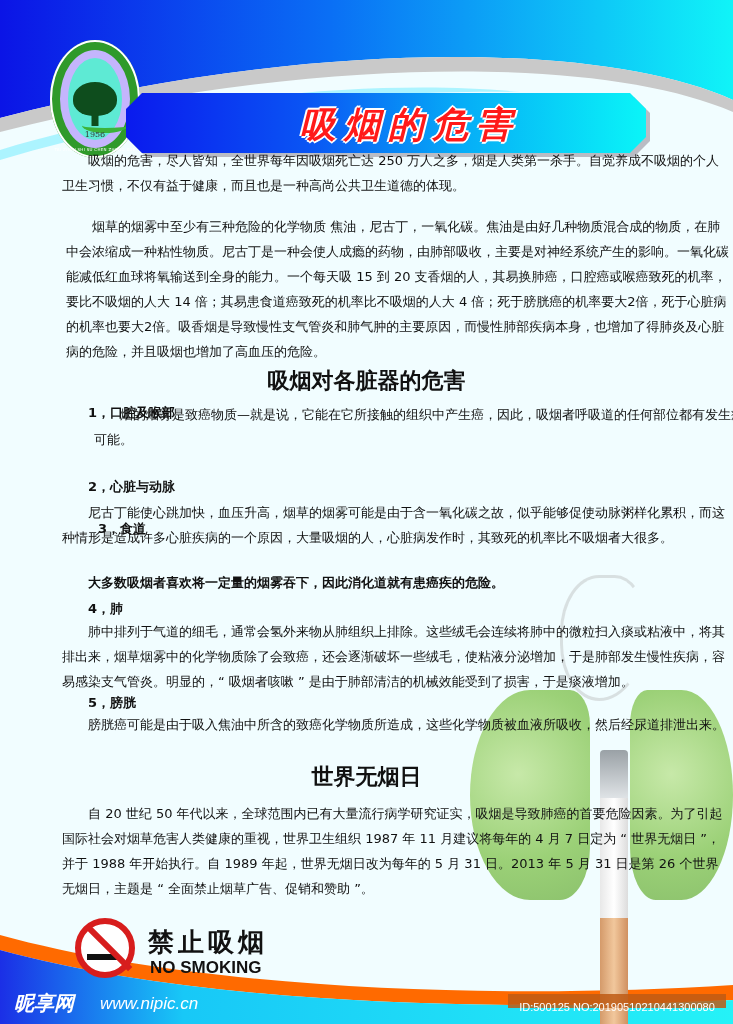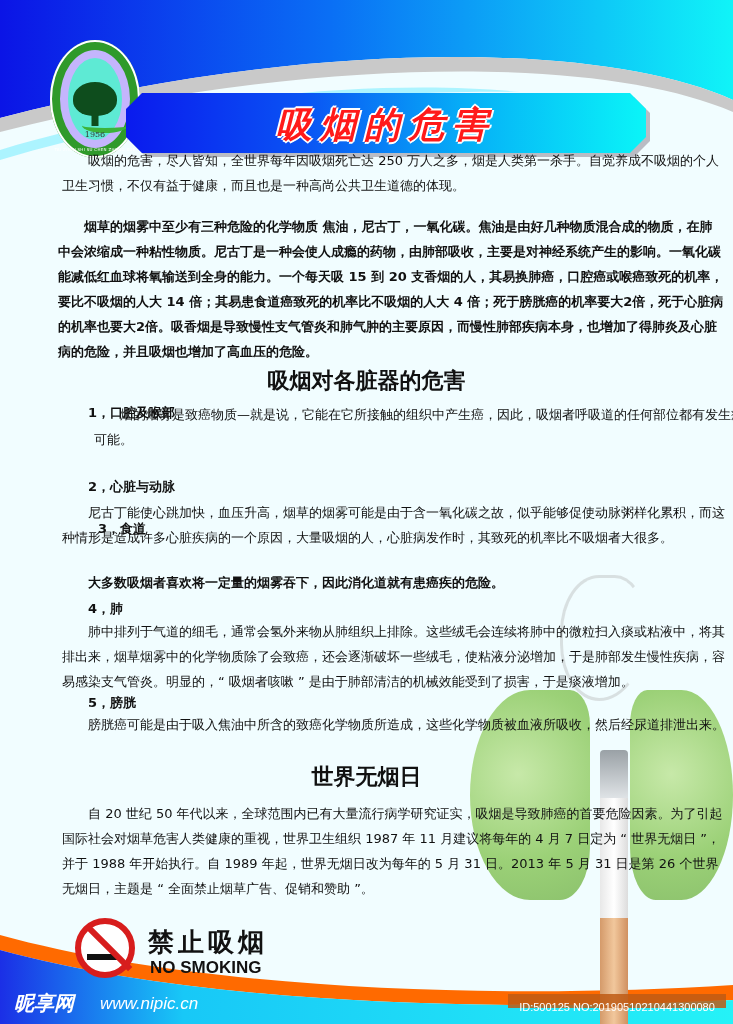--- a/index.html
+++ b/index.html
@@ -22,21 +22,21 @@
   .logo .ring-text { position:absolute; left:0; right:0; bottom:6px; text-align:center;
                      font-size:4px; color:#fff; letter-spacing:0.3px; }
   .title-bar { position:absolute; left:126px; top:93px; width:520px; height:60px;
                clip-path:polygon(16px 0,calc(100% - 16px) 0,100% 16px,100% calc(100% - 16px),calc(100% - 16px) 100%,16px 100%,0 calc(100% - 16px),0 16px);
                background:linear-gradient(90deg,#0a1aee 0%,#0a55f4 35%,#06aef7 65%,#0af5f8 100%); }
   .title-shadow { position:absolute; left:130px; top:97px; width:520px; height:60px; background:#b9bcc4;
                clip-path:polygon(16px 0,calc(100% - 16px) 0,100% 16px,100% calc(100% - 16px),calc(100% - 16px) 100%,16px 100%,0 calc(100% - 16px),0 16px); }
   .title-text { position:absolute; left:126px; width:520px; top:96px; height:56px; line-height:56px;
                 text-align:center; font-family:"DejaVu Serif",serif; font-weight:bold; font-style:italic;
                 font-size:36px; letter-spacing:8px; color:#ff1a1a;
-                text-shadow:-2px 0 #fff,2px 0 #fff,0 -2px #fff,0 2px #fff,1px 1px #fff,-1px -1px #fff; }
+                text-shadow:-2px 0 #fff,2px 0 #fff,0 -2px #fff,0 2px #fff,1px 1px #fff,-1px -1px #fff;padding-left:24px; }
   p, h2, h3 { margin:0; }
   .para { position:absolute; left:88px; width:642px; font-size:13px; line-height:25px; text-indent:0; }
   .heading { position:absolute; left:0; width:733px; text-align:center; font-weight:bold; font-size:22px; color:#111; }
   .sub { position:absolute; left:88px; font-weight:bold; font-size:13px; }
   .lungs { position:absolute; left:470px; top:690px; width:263px; height:210px; }
   .lung { position:absolute; background:radial-gradient(circle at 40% 40%,#b9e28c,#7fc24a 60%,#6aae3c); opacity:0.75; }
   .cig { position:absolute; left:600px; top:750px; width:28px; height:274px; }
   .cig .ash { position:absolute; top:0; left:0; width:28px; height:48px; background:linear-gradient(180deg,#9aa1a6,#dfe3e6); border-radius:4px 4px 0 0; }
   .cig .paper { position:absolute; top:48px; left:0; width:28px; height:120px; background:linear-gradient(90deg,#e8e8e8,#fff,#dcdcdc); }
   .cig .filter { position:absolute; top:168px; left:0; width:28px; height:106px; background:linear-gradient(90deg,#d49a6a,#f1c79c,#d09060); }
@@ -95,21 +95,21 @@
   <div class="lung" style="left:0;top:0;width:120px;height:210px;border-radius:60% 20% 30% 60%;"></div>
   <div class="lung" style="left:160px;top:0;width:103px;height:210px;border-radius:20% 60% 60% 30%;"></div>
 </div>
 <div class="cig">
   <div class="ash"></div>
     <div class="paper"></div>
     <div class="filter"></div>
 </div>
 
 <p class="para" style="top:148px;text-indent:26px;left:62px;width:666px;">吸烟的危害，尽人皆知，全世界每年因吸烟死亡达 250 万人之多，烟是人类第一杀手。自觉养成不吸烟的个人卫生习惯，不仅有益于健康，而且也是一种高尚公共卫生道德的体现。</p>
-<p class="para" style="top:214px;text-indent:26px;left:58px;width:666px;font-weight:bold;">烟草的烟雾中至少有三种危险的化学物质 焦油，尼古丁，一氧化碳。焦油是由好几种物质混合成的物质，在肺中会浓缩成一种粘性物质。尼古丁是一种会使人成瘾的药物，由肺部吸收，主要是对神经系统产生的影响。一氧化碳能减低红血球将氧输送到全身的能力。一个每天吸 15 到 20 支香烟的人，其易换肺癌，口腔癌或喉癌致死的机率，要比不吸烟的人大 14 倍；其易患食道癌致死的机率比不吸烟的人大 4 倍；死于膀胱癌的机率要大2倍，死于心脏病的机率也要大2倍。吸香烟是导致慢性支气管炎和肺气肿的主要原因，而慢性肺部疾病本身，也增加了得肺炎及心脏病的危险，并且吸烟也增加了高血压的危险。</p>
+<p class="para" style="top:214px;text-indent:26px;left:66px;width:666px;">烟草的烟雾中至少有三种危险的化学物质 焦油，尼古丁，一氧化碳。焦油是由好几种物质混合成的物质，在肺中会浓缩成一种粘性物质。尼古丁是一种会使人成瘾的药物，由肺部吸收，主要是对神经系统产生的影响。一氧化碳能减低红血球将氧输送到全身的能力。一个每天吸 15 到 20 支香烟的人，其易换肺癌，口腔癌或喉癌致死的机率，要比不吸烟的人大 14 倍；其易患食道癌致死的机率比不吸烟的人大 4 倍；死于膀胱癌的机率要大2倍，死于心脏病的机率也要大2倍。吸香烟是导致慢性支气管炎和肺气肿的主要原因，而慢性肺部疾病本身，也增加了得肺炎及心脏病的危险，并且吸烟也增加了高血压的危险。</p>
 
 <h2 class="heading" style="top:366px;">吸烟对各脏器的危害</h2>
 
 <h3 class="sub" style="top:404px;">1，口腔及喉部</h3>
 <p class="para" style="top:402px;left:62px;width:666px;text-indent:26px;margin-left:32px;">烟的烟雾是致癌物质—就是说，它能在它所接触的组织中产生癌，因此，吸烟者呼吸道的任何部位都有发生癌的可能。</p>
 
 <h3 class="sub" style="top:478px;">2，心脏与动脉</h3>
 <p class="para" style="top:500px;left:62px;width:666px;text-indent:26px;">尼古丁能使心跳加快，血压升高，烟草的烟雾可能是由于含一氧化碳之故，似乎能够促使动脉粥样化累积，而这种情形是造成许多心脏疾病的一个原因，大量吸烟的人，心脏病发作时，其致死的机率比不吸烟者大很多。</p>
 
 <h3 class="sub" style="top:520px;margin-left:10px;">3，食道</h3>

